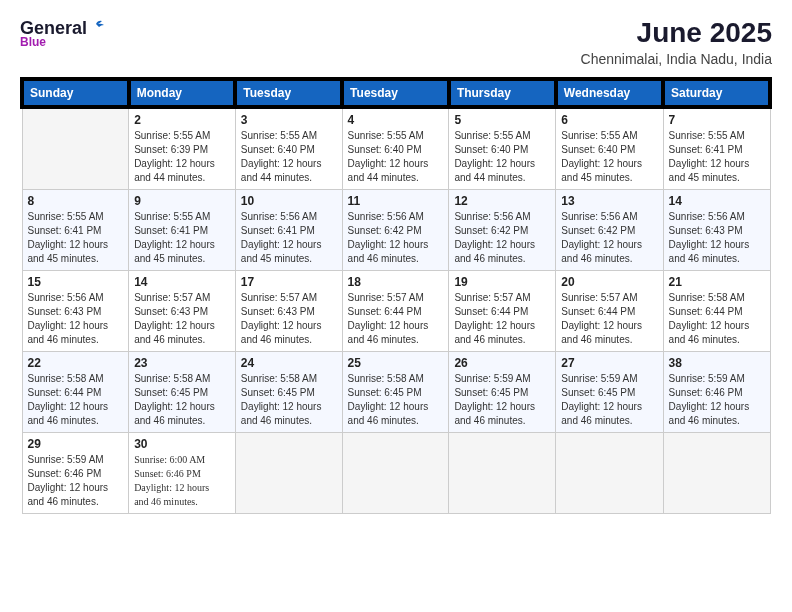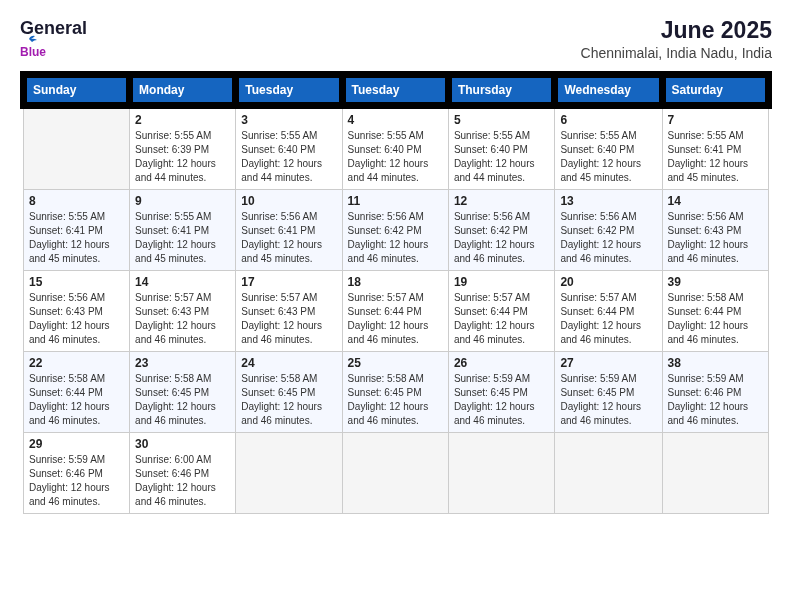--- a/index.html
+++ b/index.html
@@ -24,21 +24,21 @@
     }
     .logo {
       display: flex;
       flex-direction: column;
       align-items: flex-start;
     }
     .title-area {
       text-align: right;
     }
     .month-title {
-      font-size: 23px;
+      font-size: 28px;
       font-weight: bold;
       color: #1a1a2e;
       line-height: 1.1;
     }
     .location {
       font-size: 14px;
       color: #444;
       margin-top: 2px;
     }
     .calendar {
@@ -46,21 +46,21 @@
       border-collapse: collapse;
       border: 1px solid #ccc;
     }
     .calendar th {
       background: #1565c0;
       color: #fff;
       font-size: 12px;
       font-weight: bold;
       padding: 5px 6px;
       text-align: left;
-      border: 7px solid #000000;
+      border: 4px solid #000000;
     }
     .calendar td {
       vertical-align: top;
       border: 1px solid #ccc;
       padding: 4px 5px;
       font-size: 9.5px;
       color: #222;
       width: 108px;
       height: 80px;
       background: #fff;
@@ -86,21 +86,21 @@
     .last-row td {
       height: 65px;
     }
   </style>
 </head>
 <body>
 
 <div class="page">
   <div class="header">
     <div class="logo">
-      <div style="display:flex;flex-direction:column;">
+      <div style="display:flex;align-items:center;">
         <span style="font-size:18px;font-weight:bold;color:#1a1a2e;">General</span>
         <svg width="18" height="14" viewBox="0 0 18 14" style="margin-left:1px;margin-top:-4px;">
           <path d="M8 4 Q10 0 14 1 Q12 3 10 4 Q13 3 16 5 Q13 5 11 7 Q9 5 8 4Z" fill="#1565c0"></path>
         </svg>
       </div>
       <span style="font-size:12px;font-weight:bold;color:#a21caf;margin-top:-4px;">Blue</span>
     </div>
     <div class="title-area">
       <div class="month-title">June 2025</div>
       <div class="location">Chennimalai, India Nadu, India</div>
@@ -253,21 +253,21 @@
 and 46 minutes.</div>
           </td>
           <td>
             <span class="day-num">20</span>
             <div class="day-info" style="white-space: pre-line;">Sunrise: 5:57 AM
 Sunset: 6:44 PM
 Daylight: 12 hours
 and 46 minutes.</div>
           </td>
           <td>
-            <span class="day-num">39</span>
+            <span class="day-num">21</span>
             <div class="day-info" style="white-space: pre-line;">Sunrise: 5:58 AM
 Sunset: 6:44 PM
 Daylight: 12 hours
 and 46 minutes.</div>
           </td>
         </tr>
         <tr>
           <td>
             <span class="day-num">22</span>
             <div class="day-info" style="white-space: pre-line;">Sunrise: 5:58 AM
@@ -321,21 +321,21 @@
         <tr class="last-row">
           <td>
             <span class="day-num">29</span>
             <div class="day-info" style="white-space: pre-line;">Sunrise: 5:59 AM
 Sunset: 6:46 PM
 Daylight: 12 hours
 and 46 minutes.</div>
           </td>
           <td>
             <span class="day-num">30</span>
-            <div class="day-info" style="white-space: pre-line;">Sunrise: 6:00 AM
+            <div class="day-info" style="white-space: pre-line; font-family: Liberation Serif, serif;">Sunrise: 6:00 AM
 Sunset: 6:46 PM
 Daylight: 12 hours
 and 46 minutes.</div>
           </td>
           <td class="empty-cell"></td>
           <td class="empty-cell"></td>
           <td class="empty-cell"></td>
           <td class="empty-cell"></td>
           <td class="empty-cell"></td>
         </tr>

